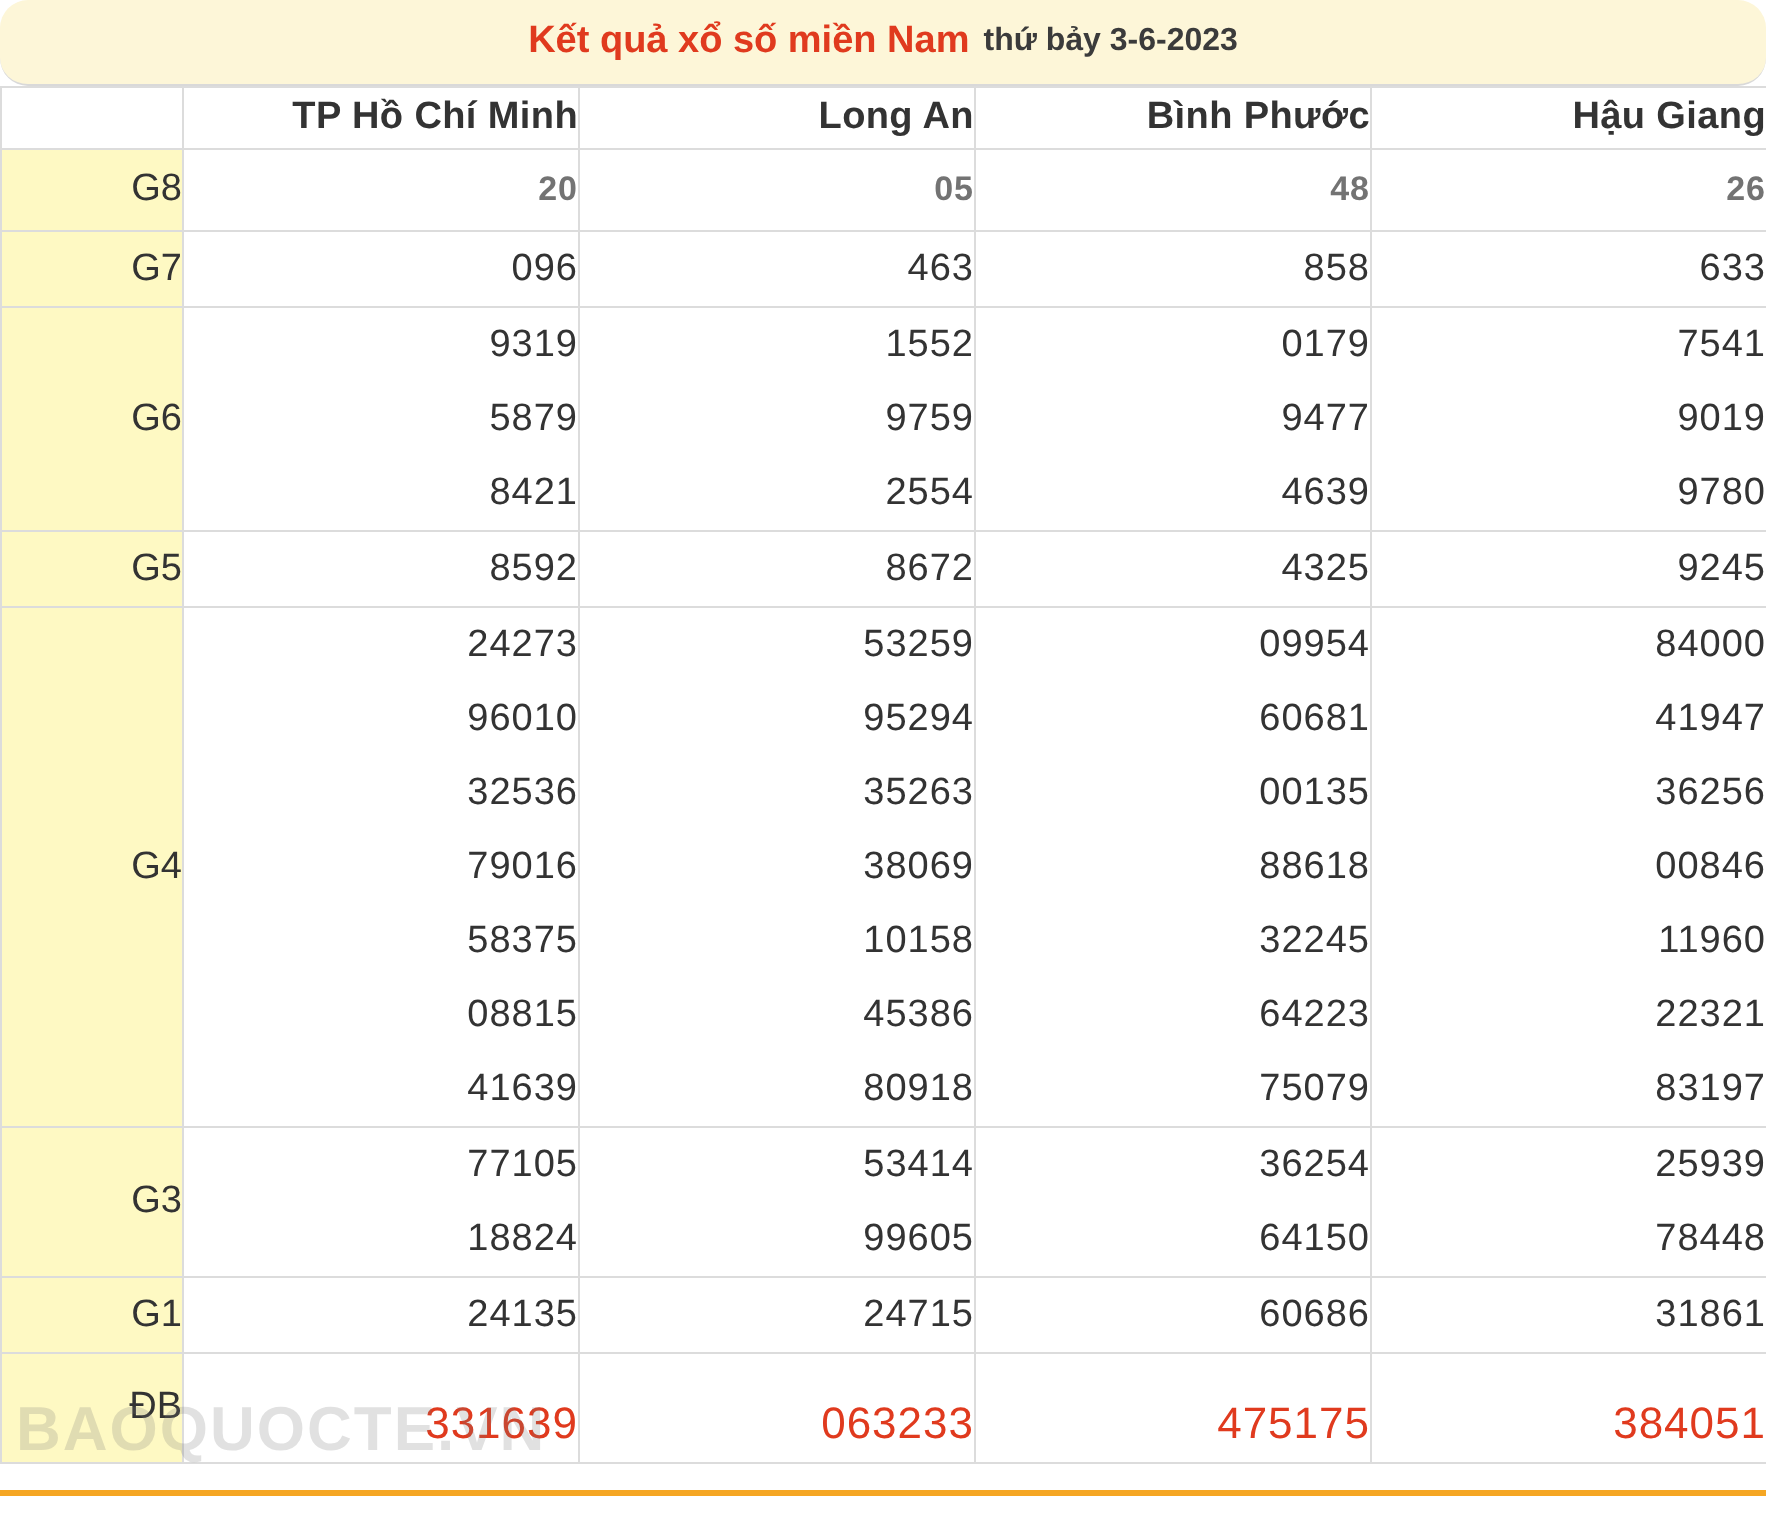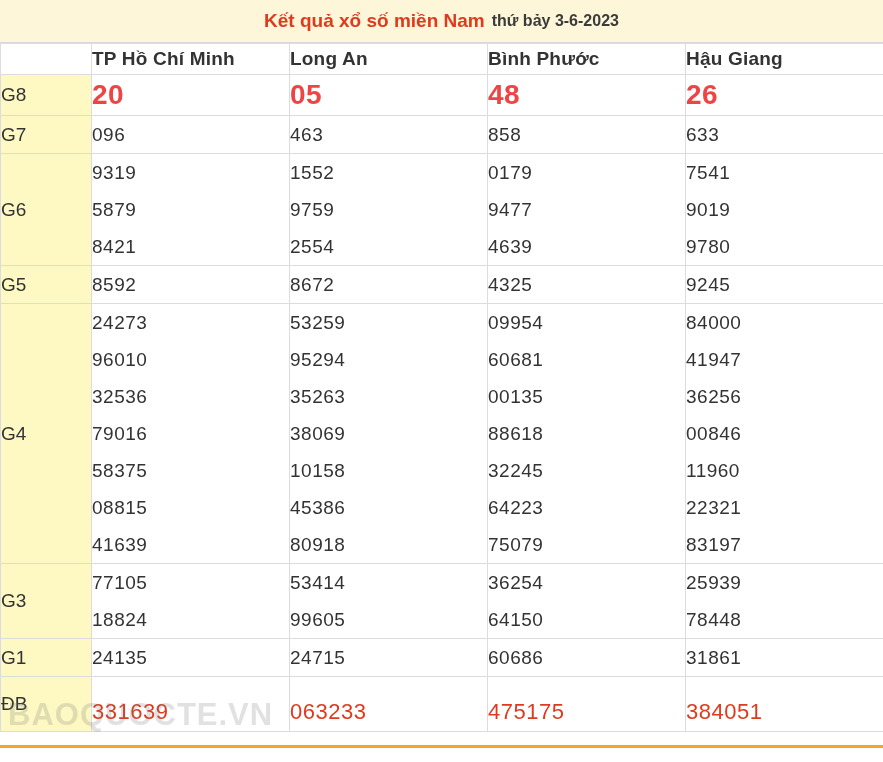--- a/index.html
+++ b/index.html
@@ -20,39 +20,40 @@
     box-sizing: border-box;
   }
   .title-bar {
     height: 42px;
     background: #fdf6d8;
     display: flex;
     align-items: center;
     justify-content: center;
     gap: 7px;
     border-bottom: 1px solid #d9d9d9;
+    border-radius: 14px;
   }
   .title-main {
     color: #e03a1e;
     font-size: 19px;
     font-weight: bold;
   }
   .title-sub {
     color: #3b3b3b;
     font-size: 16px;
     font-weight: bold;
   }
   table.results {
     width: 883px;
     border-collapse: collapse;
     table-layout: fixed;
   }
   table.results td {
     border: 1px solid #dcdcdc;
-    text-align: left;
+    text-align: right;
     vertical-align: middle;
     color: #333333;
     font-size: 19px;
     padding: 0;
   }
   col.c-label { width: 91px; }
   col.c-prov  { width: 198px; }
   .head-cell {
     height: 30px;
     background: #ffffff;
@@ -69,22 +70,22 @@
   }
   .num {
     display: block;
     line-height: 37px;
     height: 37px;
     font-size: 19px;
     color: #333333;
     letter-spacing: 0.5px;
   }
   .g8 .num {
-    color: #ef4444;
-    font-size: 28px;
+    color: #737373;
+    font-size: 17px;
     font-weight: bold;
     line-height: 40px;
     height: 40px;
   }
   .gdb .num {
     color: #e03a1e;
     font-size: 22px;
     line-height: 39px;
     height: 39px;
     margin-top: 15px;

